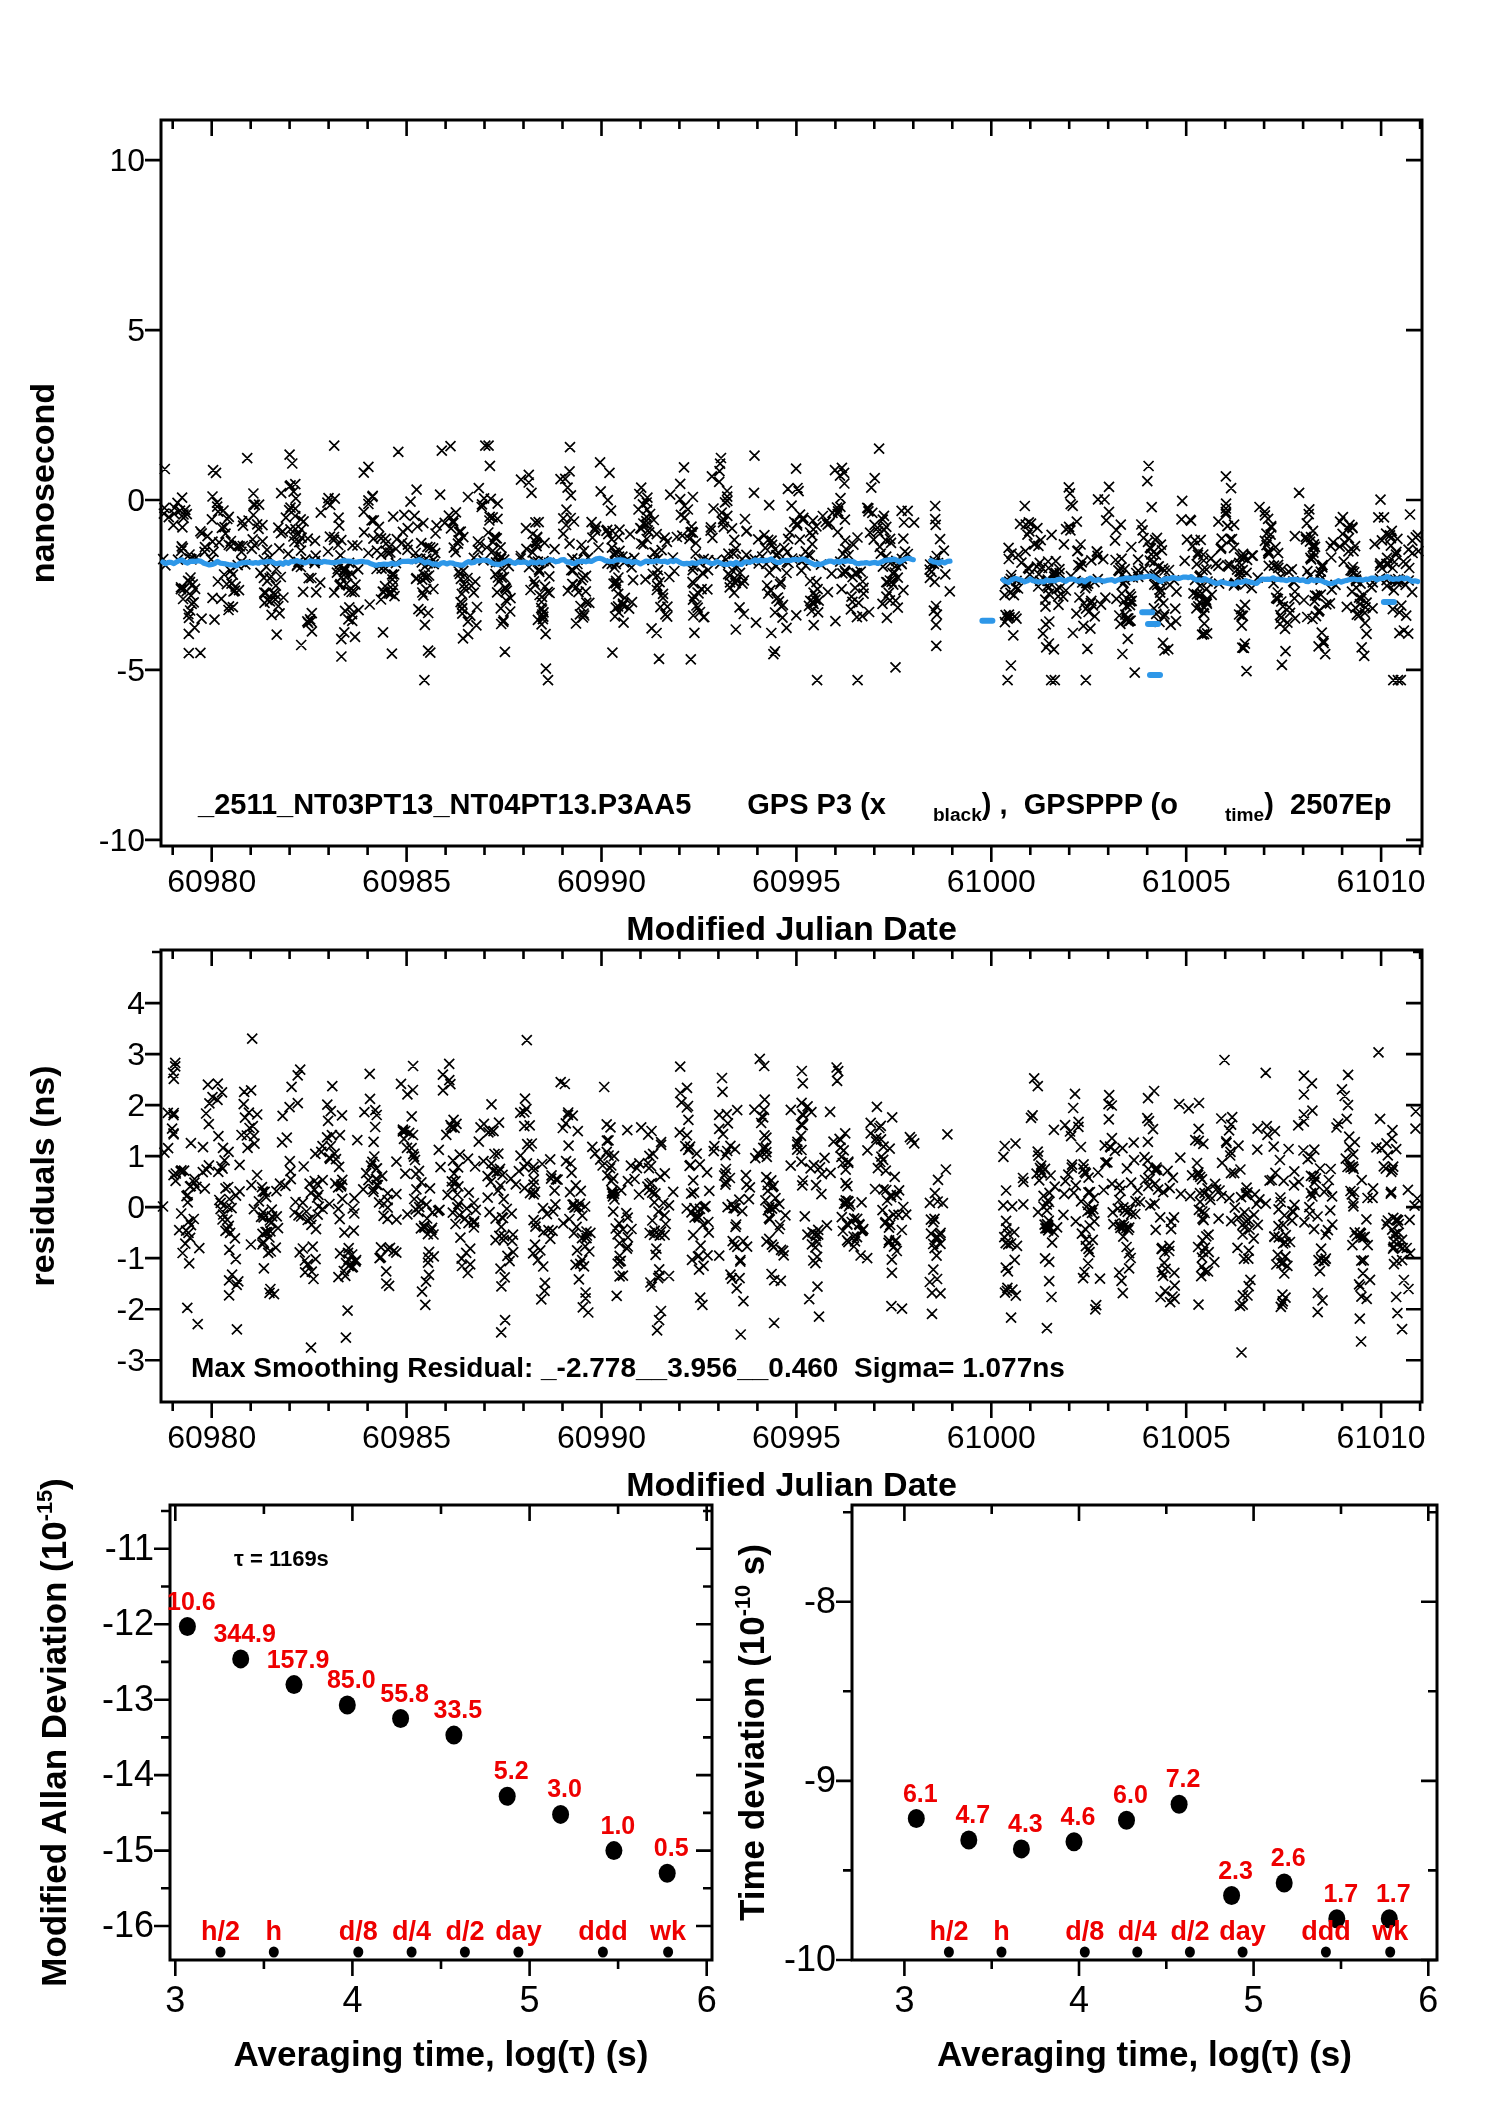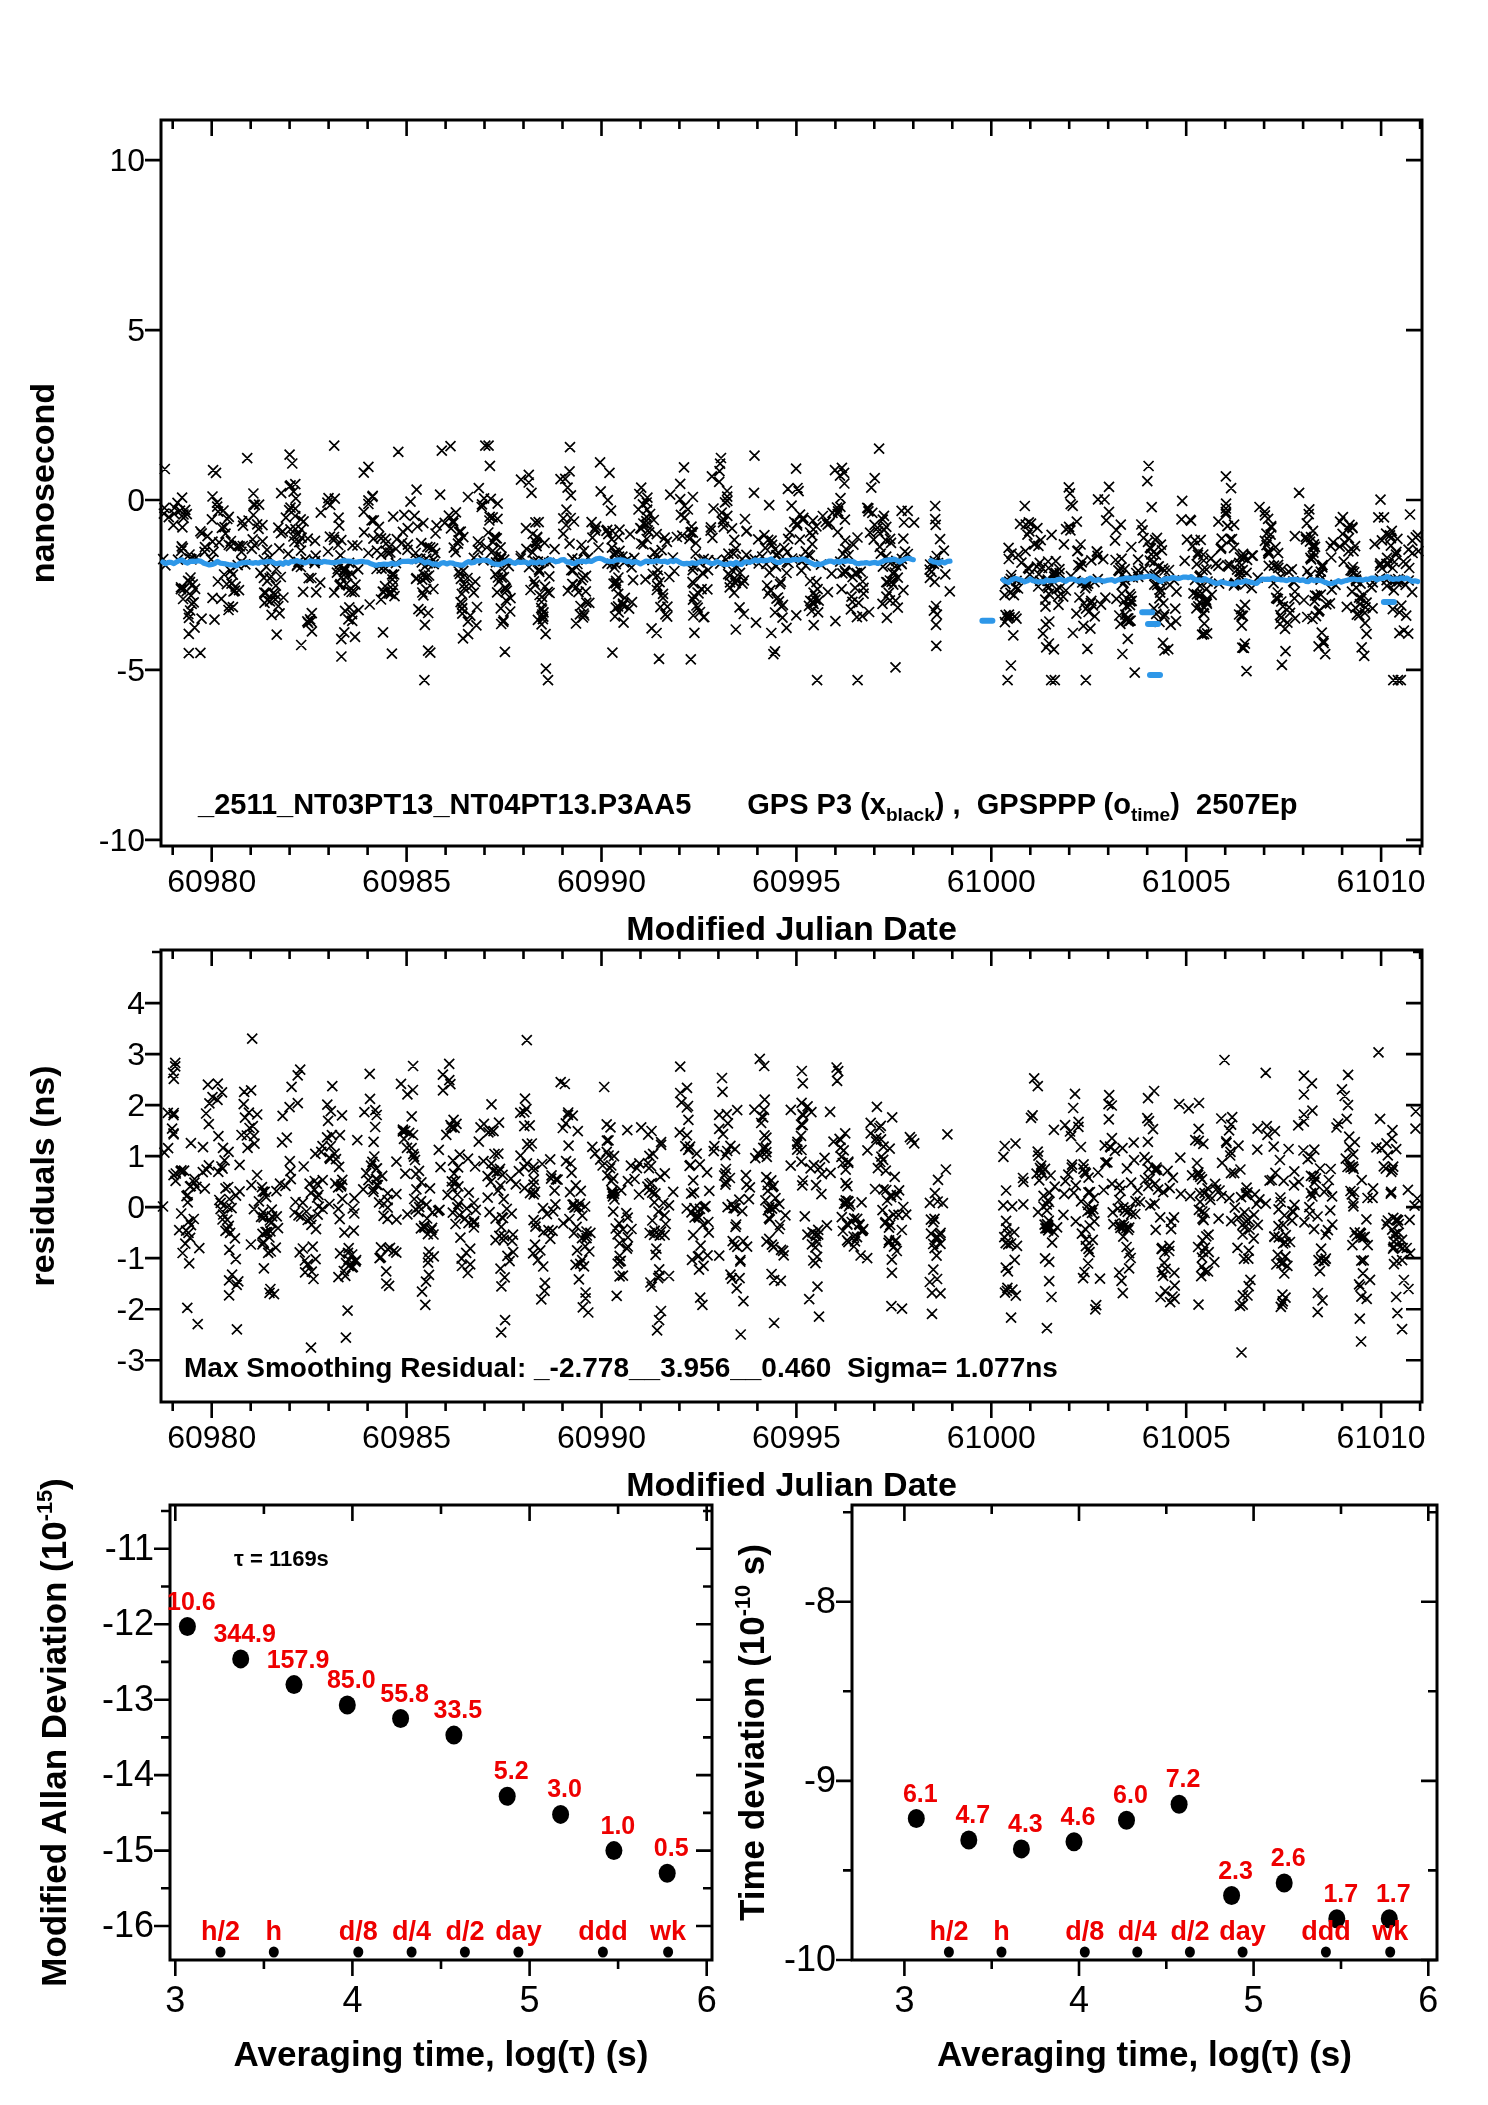--- a/index.html
+++ b/index.html
@@ -1,23 +1,23 @@
 <!DOCTYPE html>
 <html><head>
 <meta charset="utf-8">
 <style>
   html,body{margin:0;padding:0;background:#ffffff;}
   .page{position:relative;width:1488px;height:2105px;background:#fff;overflow:hidden;
         font-family:"Liberation Sans","DejaVu Sans",sans-serif;}
   svg{position:absolute;left:0;top:0;}
   .anno{position:absolute;color:#000;white-space:pre;font-weight:bold;}
   .anno-top{left:198px;top:788px;font-size:29px;}
-  .anno-mid{left:184px;top:1352px;font-size:28px;}
+  .anno-mid{left:191px;top:1352px;font-size:28px;}
   .anno-tau{left:226px;top:1546px;font-size:22px;margin-left:8px;}
-  .anno sub{font-size:0.66em;}
+  .anno sub{font-size:0.66em;margin-left:47px;}
   .gap{display:inline-block;width:56px;}
 </style>
 </head>
 <body>
 
 <div class="page">
   <svg id="fig" width="1488" height="2105" viewBox="0 0 1488 2105">
     <g id="panel-top">
         <rect x="161" y="120" width="1261" height="726" fill="none" stroke="#000000" stroke-width="3"></rect>
         <path d="M172.7 846V855M172.7 120V129M211.7 846V862M211.7 120V136M250.7 846V855M250.7 120V129M289.6 846V855M289.6 120V129M328.6 846V855M328.6 120V129M367.6 846V855M367.6 120V129M406.6 846V862M406.6 120V136M445.6 846V855M445.6 120V129M484.5 846V855M484.5 120V129M523.5 846V855M523.5 120V129M562.5 846V855M562.5 120V129M601.5 846V862M601.5 120V136M640.5 846V855M640.5 120V129M679.4 846V855M679.4 120V129M718.4 846V855M718.4 120V129M757.4 846V855M757.4 120V129M796.4 846V862M796.4 120V136M835.4 846V855M835.4 120V129M874.3 846V855M874.3 120V129M913.3 846V855M913.3 120V129M952.3 846V855M952.3 120V129M991.3 846V862M991.3 120V136M1030.3 846V855M1030.3 120V129M1069.2 846V855M1069.2 120V129M1108.2 846V855M1108.2 120V129M1147.2 846V855M1147.2 120V129M1186.2 846V862M1186.2 120V136M1225.2 846V855M1225.2 120V129M1264.1 846V855M1264.1 120V129M1303.1 846V855M1303.1 120V129M1342.1 846V855M1342.1 120V129M1381.1 846V862M1381.1 120V136M1420.1 846V855M1420.1 120V129M161 839.9H145M1422 839.9H1406M161 669.9H145M1422 669.9H1406M161 500H145M1422 500H1406M161 330.1H145M1422 330.1H1406M161 160.1H145M1422 160.1H1406" stroke="#000000" stroke-width="2.6" fill="none"></path>

